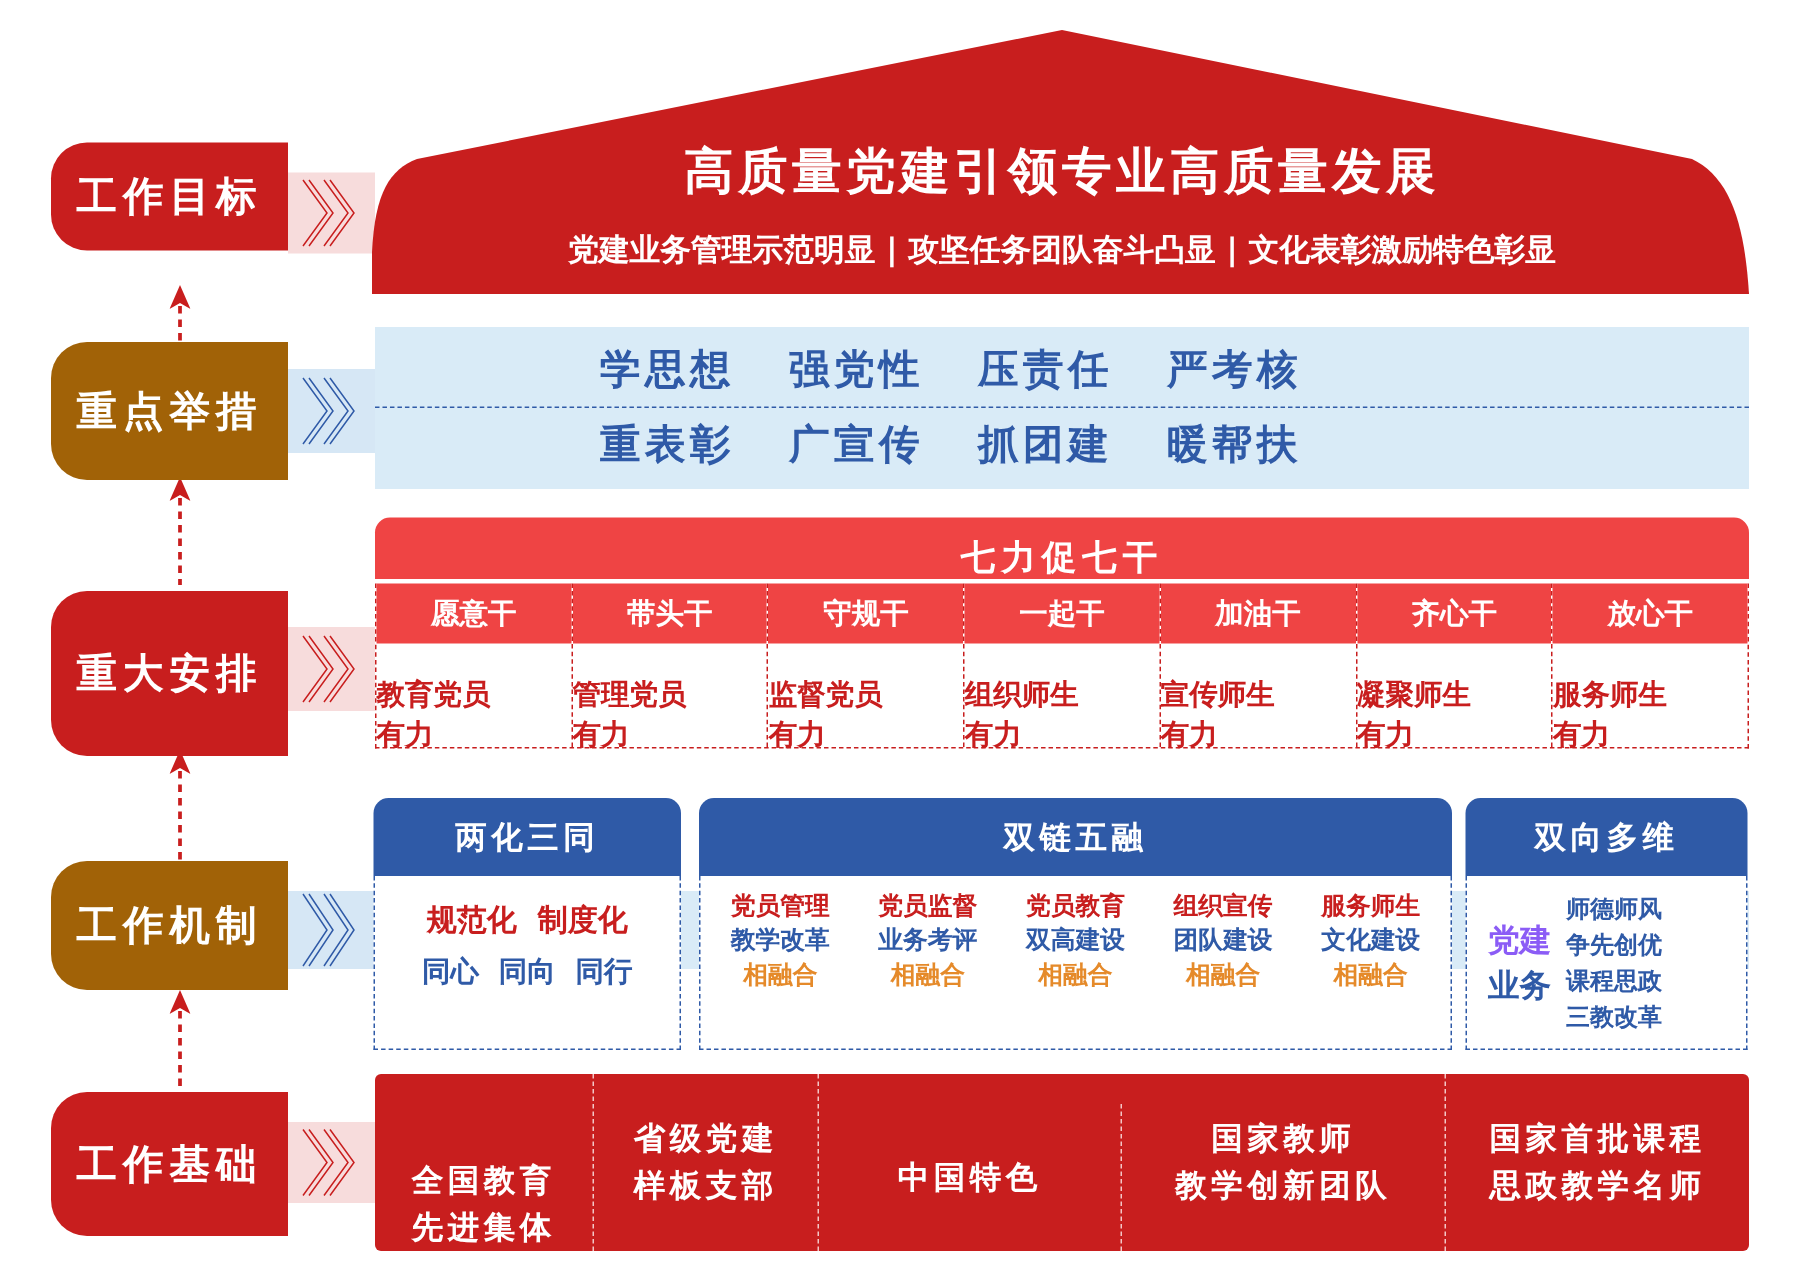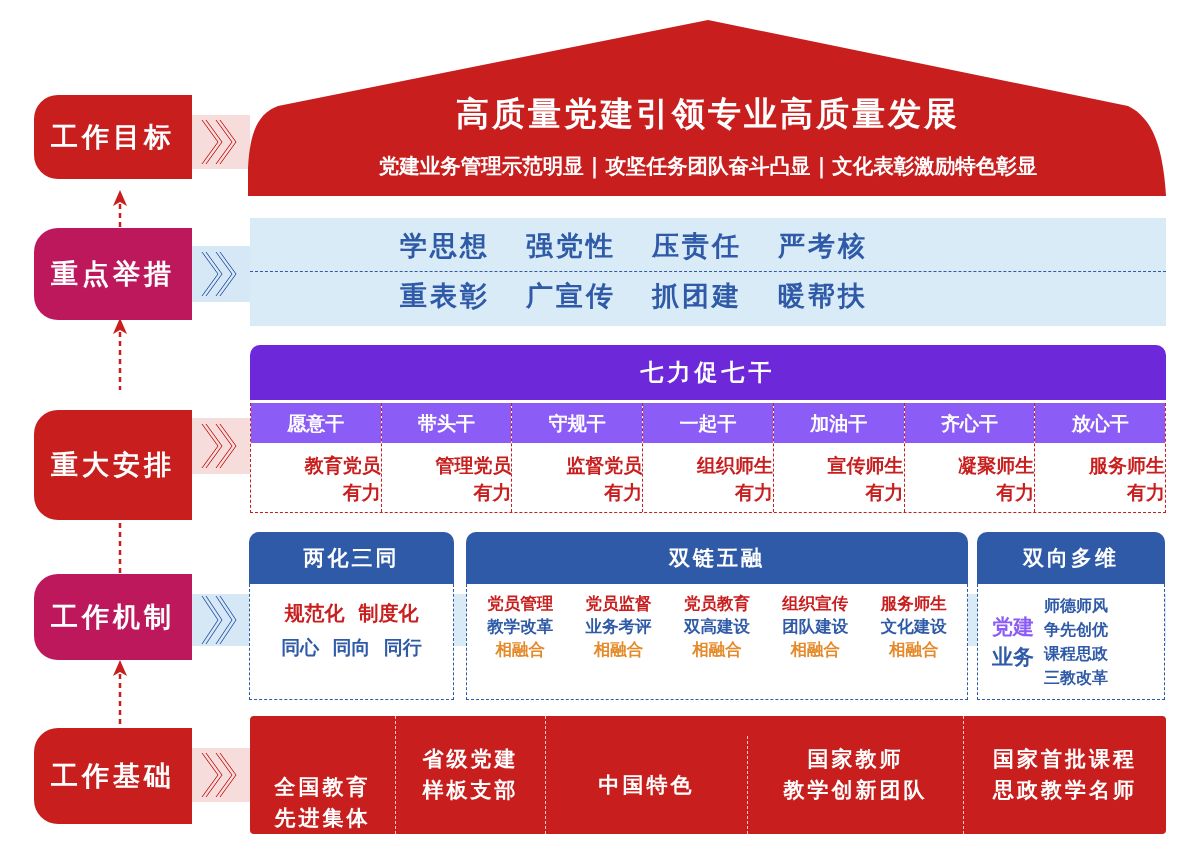--- a/index.html
+++ b/index.html
@@ -2,46 +2,46 @@
 <html><head>
 <meta charset="utf-8">
 <style>
   * { box-sizing: border-box; margin: 0; padding: 0; }
   body { width: 1195px; height: 854px; background: #ffffff; position: relative; overflow: hidden;
          font-family: "DejaVu Sans", "Liberation Sans", sans-serif; font-weight: bold; }
   .label-box { position: absolute; left: 34px; width: 158px; border-radius: 24px 0 0 24px;
                color: #fff; font-size: 27px; display: flex; align-items: center; justify-content: center;
                letter-spacing: 4px; }
   .red { background: #c81e1e; }
-  .blue { background: #be185d; }
+  .blue { background: #a16207; }
   .band { position: absolute; left: 192px; width: 58px; }
   .band.red-band { background: #f7dcdc; }
   .band.blue-band { background: #d6e7f5; }
   .chev { position: absolute; top: 50%; transform: translateY(-50%); left: 8px; }
   .arrow { position: absolute; left: 113px; width: 14px; }
   
   #roof { position: absolute; left: 248px; top: 18px; width: 920px; height: 178px; }
   .roof-title { position: absolute; left: 248px; top: 92px; width: 920px; text-align: center;
                 color: #fff; font-size: 33px; letter-spacing: 3px; }
   .roof-sub { position: absolute; left: 248px; top: 152px; width: 920px; text-align: center;
               color: #fff; font-size: 20.5px; }
   
   #measures { position: absolute; left: 250px; top: 218px; width: 916px; height: 108px; background: #d9ebf7; }
   #measures .divider { position: absolute; left: 0; right: 0; top: 53px; border-top: 1.5px dashed #2f5aa7; }
   .m-row { position: absolute; left: 150px; display: flex; gap: 36px; color: #2f5aa7; font-size: 27px; letter-spacing: 3px; }
   
   #seven { position: absolute; left: 250px; top: 345px; width: 916px; height: 168px; }
-  #seven .head { height: 55px; background: #6d28d9; border-radius: 10px 10px 0 0; color: #fff;
+  #seven .head { height: 41px; background: #ef4444; border-radius: 10px 10px 0 0; color: #fff;
                  font-size: 23px; text-align: center; line-height: 55px; letter-spacing: 4px; }
   #seven .sep { height: 3px; background: #fff; }
   #seven .cols { display: flex; height: 110px; border: 1.5px dashed #c81e1e; border-top: none; }
   #seven .col { flex: 1; border-right: 1.5px dashed #c81e1e; display: flex; flex-direction: column; }
   #seven .col:last-child { border-right: none; }
-  #seven .col .t { background: #8b5cf6; color: #fff; font-size: 19px; height: 40px; line-height: 40px; text-align: center; }
-  #seven .col .d { color: #c81e1e; font-size: 19px; text-align: right; line-height: 27px; padding-top: 9px; }
+  #seven .col .t { background: #ef4444; color: #fff; font-size: 19px; height: 40px; line-height: 40px; text-align: center; }
+  #seven .col .d { color: #c81e1e; font-size: 19px; text-align: left; line-height: 27px; padding-top: 21px; }
   
   .mech { position: absolute; top: 532px; height: 168px; }
   .mech .head { height: 52px; background: #2f5aa7; color: #fff; font-size: 21px; text-align: center;
                 line-height: 52px; border-radius: 10px 10px 0 0; letter-spacing: 3px; }
   .mech .body { height: 116px; border: 1.5px dashed #2f5aa7; border-top: none; background: #fff; position: relative; }
   #mech-bg { position: absolute; left: 250px; top: 594px; width: 916px; height: 52px; background: #d9ebf7; }
   .lh-red { color: #c81e1e; font-size: 20px; }
   .lh-blue { color: #2f5aa7; font-size: 19px; }
   .fuse { display: flex; justify-content: space-around; padding: 8px 4px 0 4px; }
   .fuse .it { text-align: center; line-height: 23px; font-size: 16.5px; }
@@ -80,21 +80,21 @@
 </div>
 
 <div class="band red-band" style="top:115px;height:54px;">
   <svg class="chev" width="40" height="50">
       <polyline points="2,3 18,25 2,47" fill="none" stroke="#c81e1e" stroke-width="1"></polyline>
       <polyline points="6,3 22,25 6,47" fill="none" stroke="#c81e1e" stroke-width="1"></polyline>
       <polyline points="16,3 32,25 16,47" fill="none" stroke="#c81e1e" stroke-width="1"></polyline>
       <polyline points="20,3 36,25 20,47" fill="none" stroke="#c81e1e" stroke-width="1"></polyline>
     </svg>
 </div>
-<div class="label-box red" style="top:95px;height:84px;">工作目标</div>
+<div class="label-box red" style="top:95px;height:72px;">工作目标</div>
 
 <svg id="roof" viewBox="0 0 920 178" preserveAspectRatio="none">
   <path d="M0,178 L0,150 C2,110 12,95 30,88 L460,2 L880,88 C905,100 915,130 918,178 Z" fill="#c81e1e"></path>
 </svg>
 <div class="roof-title">高质量党建引领专业高质量发展</div>
 <div class="roof-sub">党建业务管理示范明显 | 攻坚任务团队奋斗凸显 | 文化表彰激励特色彰显</div>
 
 <div class="band blue-band" style="top:246px;height:56px;">
   <svg class="chev" width="40" height="50">
       <polyline points="2,3 18,25 2,47" fill="none" stroke="#2f5aa7" stroke-width="1"></polyline>
@@ -121,21 +121,21 @@
 </div>
 
 <div class="band red-band" style="top:418px;height:56px;">
   <svg class="chev" width="40" height="50">
       <polyline points="2,3 18,25 2,47" fill="none" stroke="#c81e1e" stroke-width="1"></polyline>
       <polyline points="6,3 22,25 6,47" fill="none" stroke="#c81e1e" stroke-width="1"></polyline>
       <polyline points="16,3 32,25 16,47" fill="none" stroke="#c81e1e" stroke-width="1"></polyline>
       <polyline points="20,3 36,25 20,47" fill="none" stroke="#c81e1e" stroke-width="1"></polyline>
     </svg>
 </div>
-<div class="label-box red" style="top:410px;height:110px;">重大安排</div>
+<div class="label-box red" style="top:394px;height:110px;">重大安排</div>
 <div id="seven">
   <div class="head">七力促七干</div>
   <div class="sep"></div>
   <div class="cols">
     <div class="col">
         <div class="t">愿意干</div>
         <div class="d">
           <div>教育党员</div>
           <div>有力</div>
         </div>

